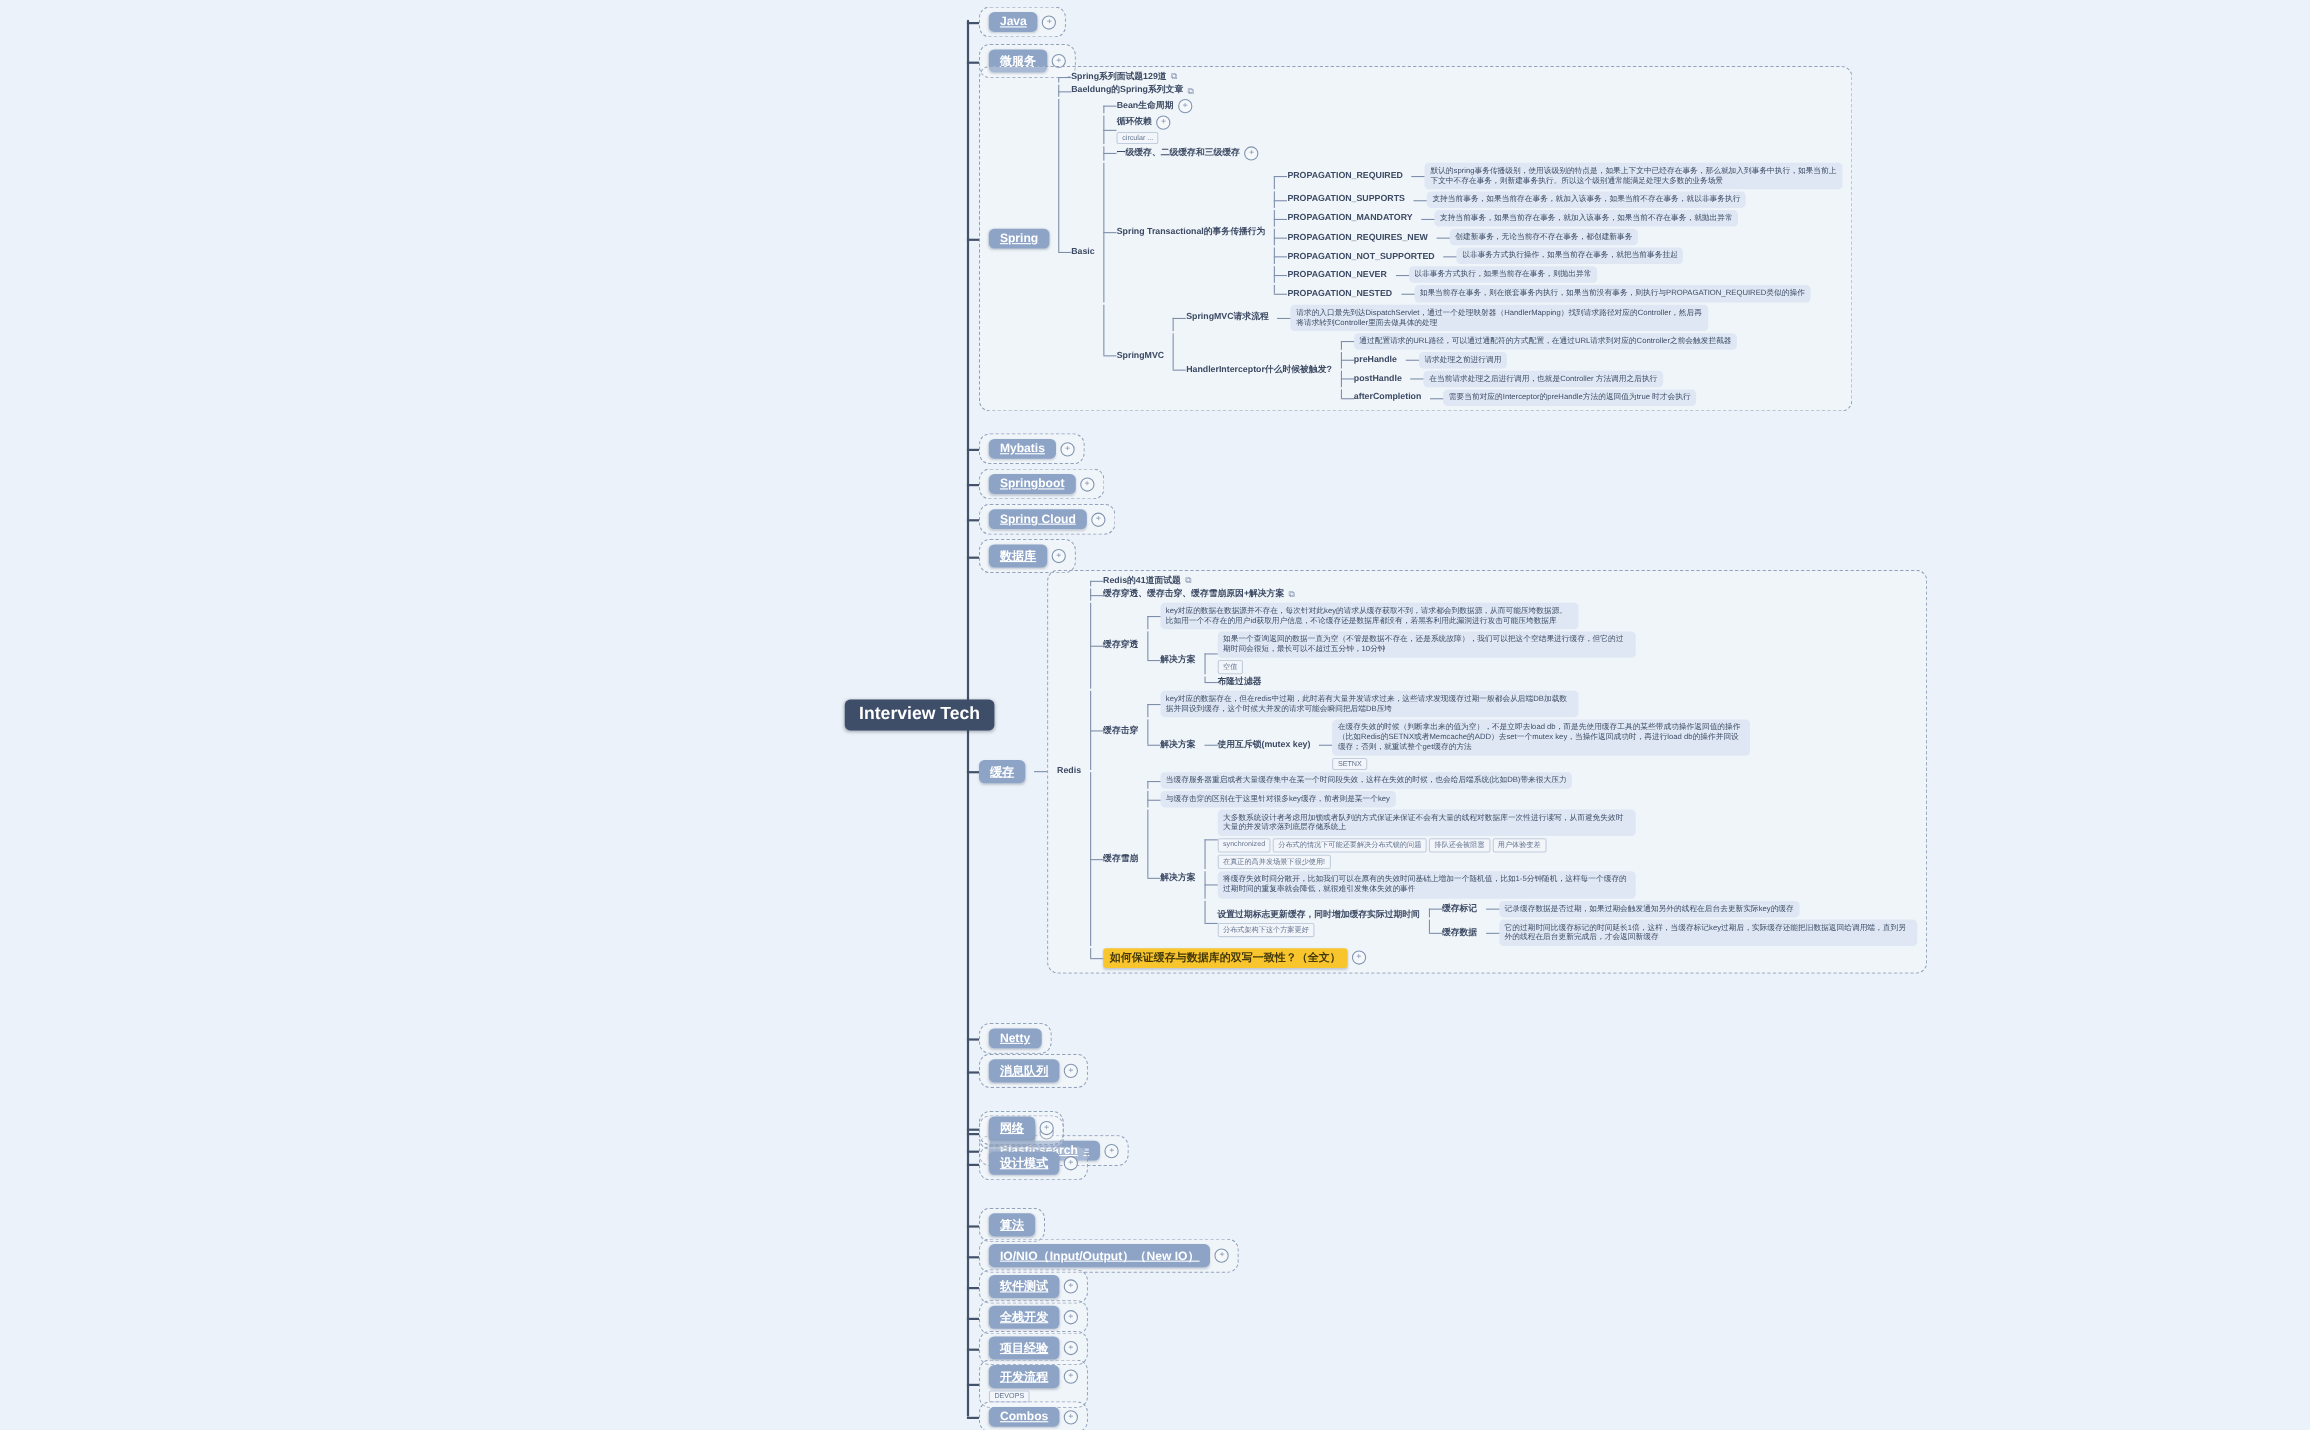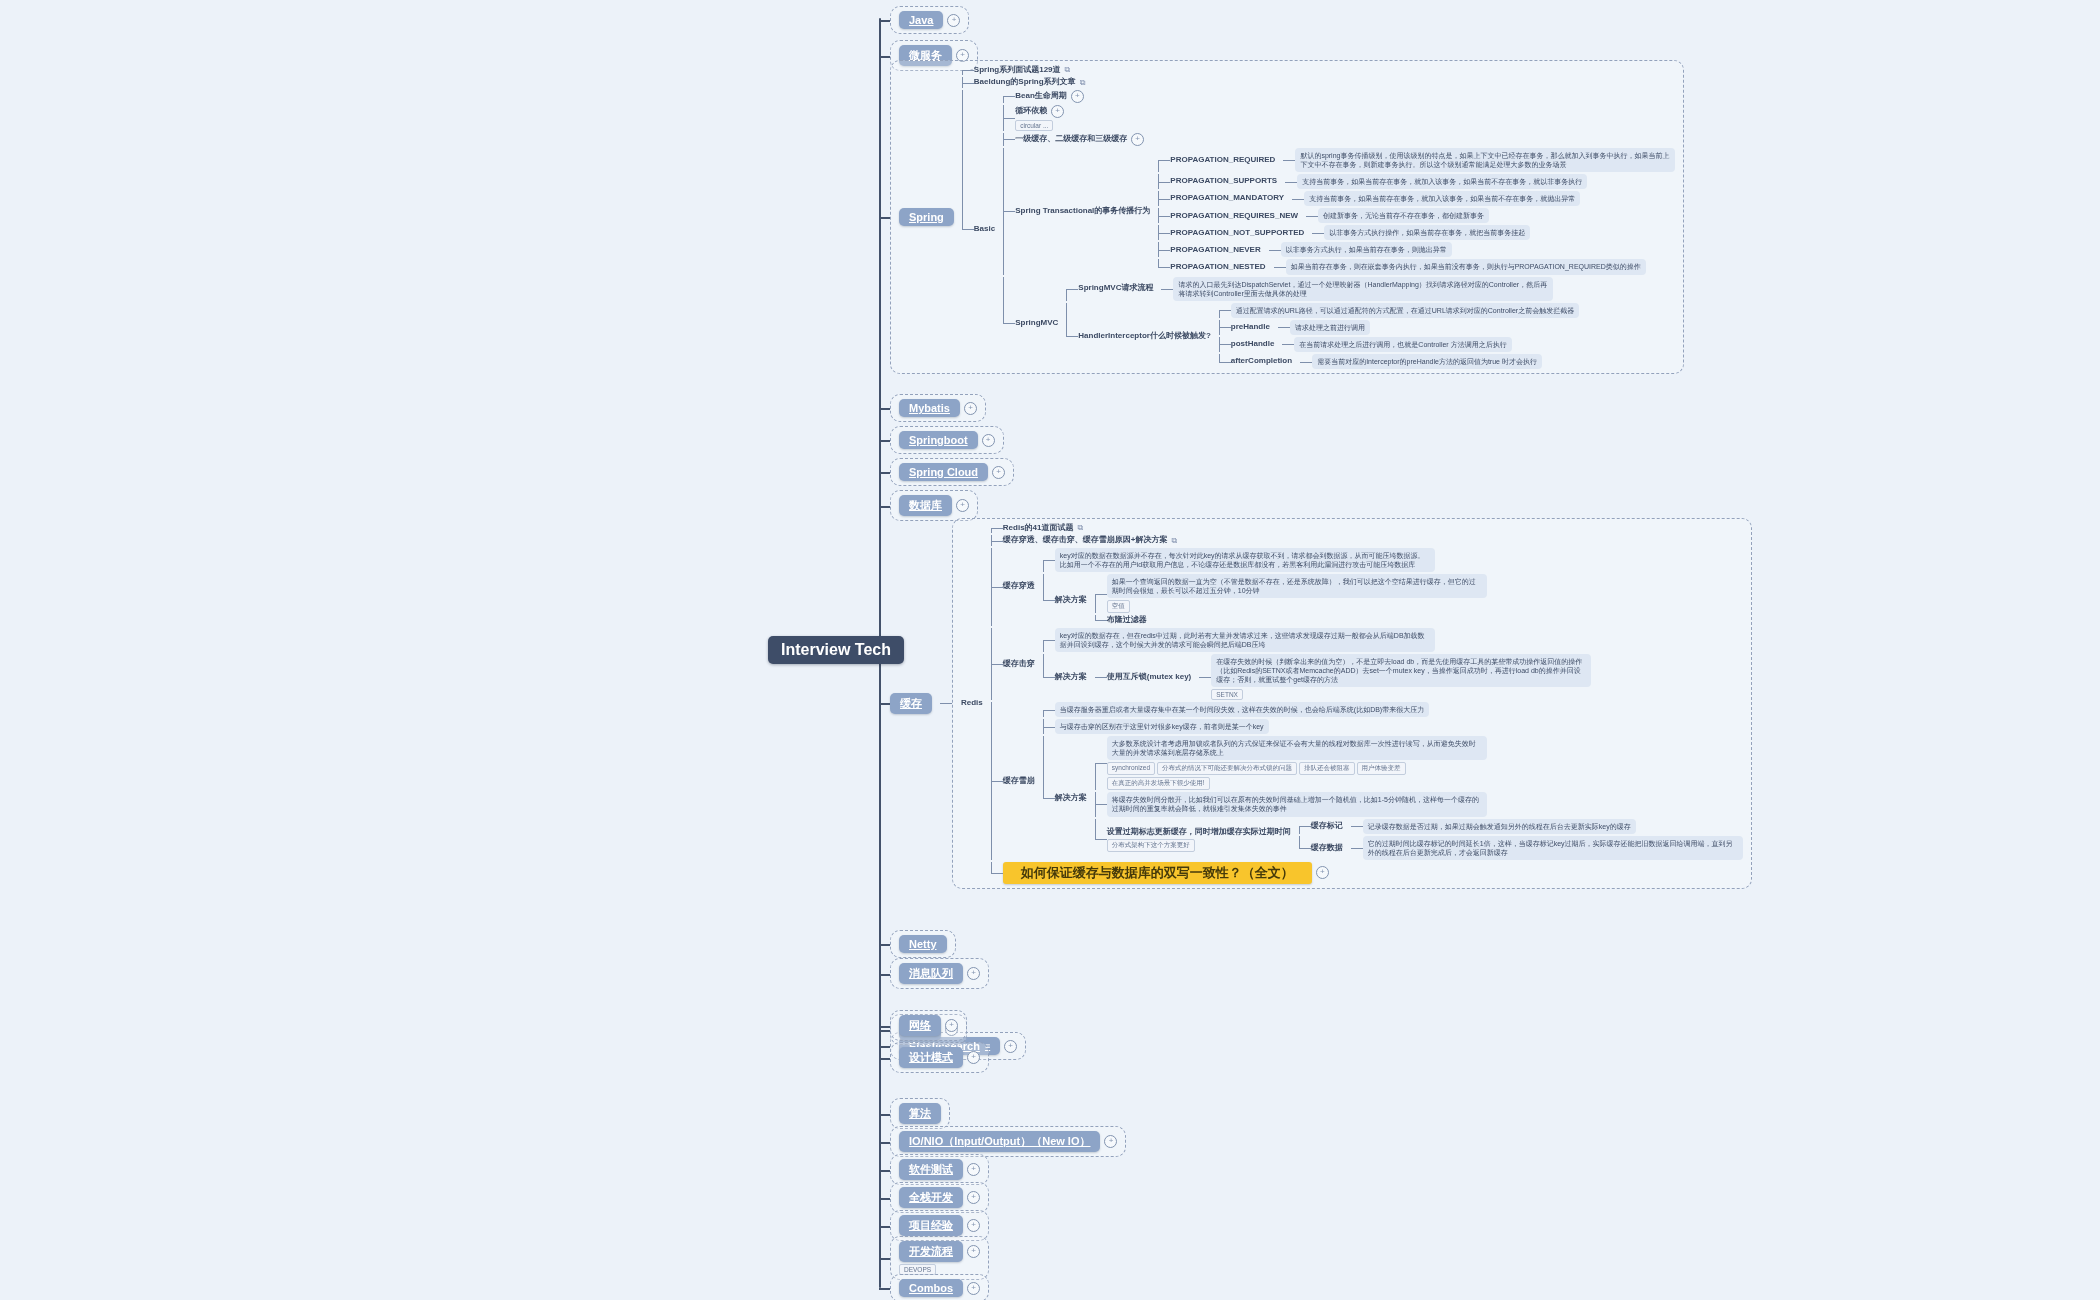--- a/index.html
+++ b/index.html
@@ -37,22 +37,22 @@
     padding:3px 10px;border-radius:5px;white-space:nowrap;
     box-shadow:0 1px 2px rgba(60,74,99,.25);
     display:inline-flex;align-items:center;gap:5px;text-decoration:underline;
   }
   .sub{color:#3c4a63;font-size:8px;font-weight:bold;max-width:350px;width:max-content;line-height:1.3}
   .desc{
     background:#dee7f3;color:#3e4c66;font-size:7px;line-height:1.3;
     padding:3px 5px;border-radius:4px;max-width:370px;width:max-content;
   }
   .yellow{
-    background:#f8c52c;color:#453a0a;font-weight:bold;font-size:13px;
-    padding:2px 18px;border-radius:3px;white-space:nowrap;box-shadow:0 1px 2px rgba(60,74,99,.25);
+    background:#f8c52c;color:#453a0a;font-weight:bold;font-size:10px;
+    padding:2px 6px;border-radius:3px;white-space:nowrap;box-shadow:0 1px 2px rgba(60,74,99,.25);
   }
   .tags{display:flex;flex-wrap:wrap;gap:2px;max-width:360px}
   .tag{
     background:#f2f5fa;border:1px solid #c2cddd;color:#64748f;font-size:6.5px;
     padding:1px 4px;border-radius:2px;white-space:nowrap;width:max-content;
   }
   .badge{
     width:11px;height:11px;border:1px solid #8294b0;border-radius:50%;
     color:#8294b0;font-size:8px;line-height:10px;text-align:center;
     background:#f6f9fc;flex:0 0 auto;font-weight:normal;

